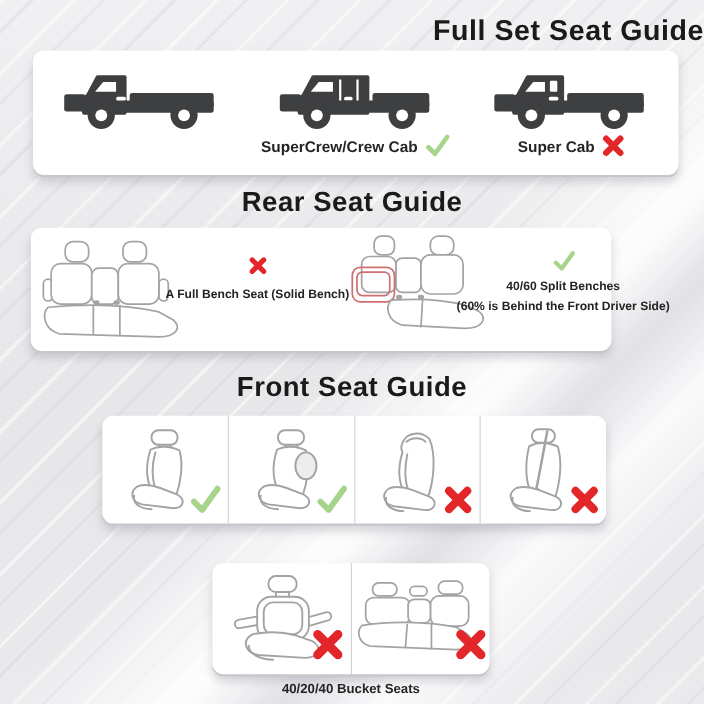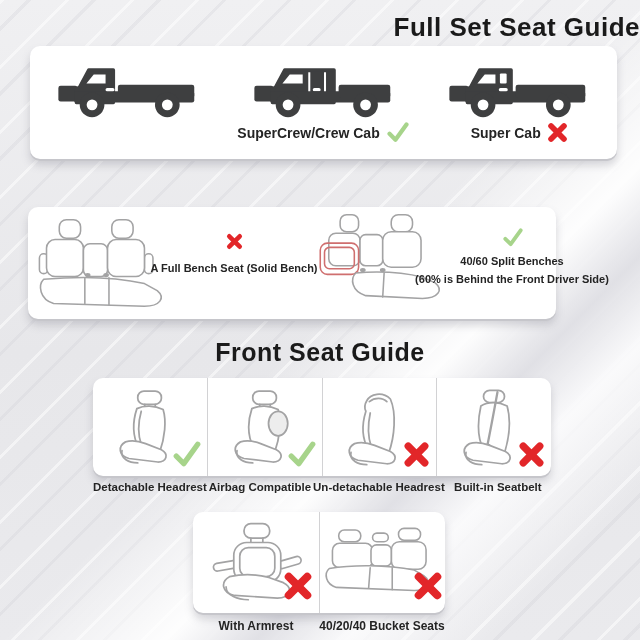--- a/index.html
+++ b/index.html
@@ -113,20 +113,21 @@
       <div class="cab-label-row">
         <span>Super Cab</span>
         <svg class="mark mark-cross" width="21" height="21" viewBox="0 0 26 26">
           <line x1="5" y1="5" x2="21" y2="21"></line>
             <line x1="21" y1="5" x2="5" y2="21"></line>
         </svg>
       </div>
     </div>
   </div>
 
+  <h2 class="title t2">Rear Seat Guide</h2>
 
   <div class="card card-rear">
     <svg class="abs lineart" style="left:10px;top:9px;" width="132" height="94" viewBox="0 0 186 130">
       <rect x="30" y="4" width="30" height="26" rx="10"></rect>
       <rect x="104" y="4" width="30" height="26" rx="10"></rect>
       <rect x="2" y="52" width="12" height="28" rx="6"></rect>
       <rect x="150" y="52" width="12" height="28" rx="6"></rect>
       <rect x="12" y="32" width="52" height="52" rx="12"></rect>
       <rect x="64" y="38" width="34" height="46" rx="9"></rect>
       <rect x="98" y="32" width="52" height="52" rx="12"></rect>
@@ -213,26 +214,20 @@
         <path d="M20 63 C11 68 12 79 24 82 L57 86 C67 86 70 77 61 72 L43 65 C35 62 27 61 20 63 Z"></path>
         <path class="open" d="M16 73 C14 82 24 87 34 87"></path>
       </svg>
       <svg class="pmark mark mark-cross" style="right:6px;bottom:8px;" width="27" height="27" viewBox="0 0 26 26">
           <line x1="5" y1="5" x2="21" y2="21"></line>
           <line x1="21" y1="5" x2="5" y2="21"></line>
         </svg>
     </div>
   </div>
 
-  <div class="labels-row labels-front">
-    <div>Detachable Headrest</div>
-    <div>Airbag Compatible</div>
-    <div>Un-detachable Headrest</div>
-    <div>Built-in Seatbelt</div>
-  </div>
 
   <div class="card card-front2">
     <div class="panel">
       <svg class="seat" width="94" height="84" viewBox="0 0 110 96">
         <rect x="41" y="2" width="30" height="17" rx="8"></rect>
         <path class="open" d="M49 19 v4 M63 19 v4"></path>
         <rect x="5" y="47" width="27" height="9" rx="4.5" transform="rotate(-10 18 51)"></rect>
         <rect x="80" y="43" width="28" height="9" rx="4.5" transform="rotate(-16 94 47)"></rect>
         <rect x="29" y="24" width="55" height="46" rx="15"></rect>
         <rect class="open" x="36" y="30" width="41" height="34" rx="10"></rect>
@@ -256,17 +251,16 @@
         <path class="open" d="M60 52 L58 78 M88 52 L88 80"></path>
       </svg>
       <svg class="pmark mark mark-cross" style="right:2px;bottom:12px;" width="30" height="30" viewBox="0 0 26 26">
           <line x1="5" y1="5" x2="21" y2="21"></line>
           <line x1="21" y1="5" x2="5" y2="21"></line>
         </svg>
     </div>
   </div>
 
   <div class="labels-row labels-front2">
-    <div>With Armrest</div>
     <div>40/20/40 Bucket Seats</div>
   </div>
 
 </div>
 
 </body></html>

